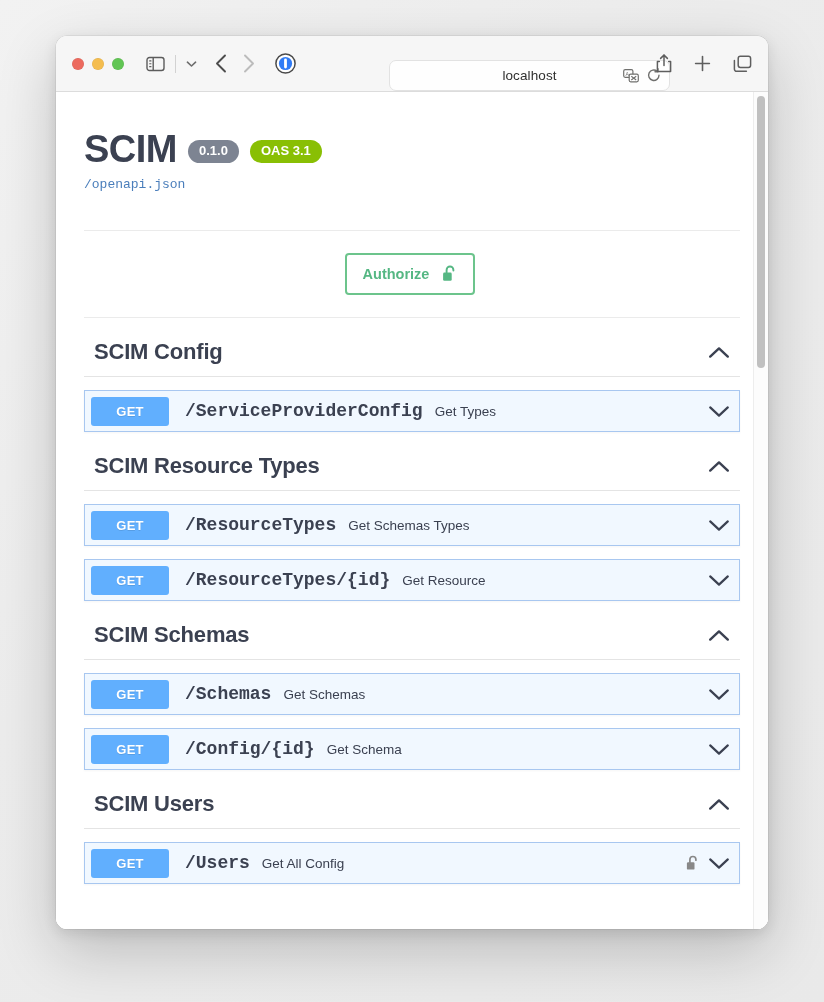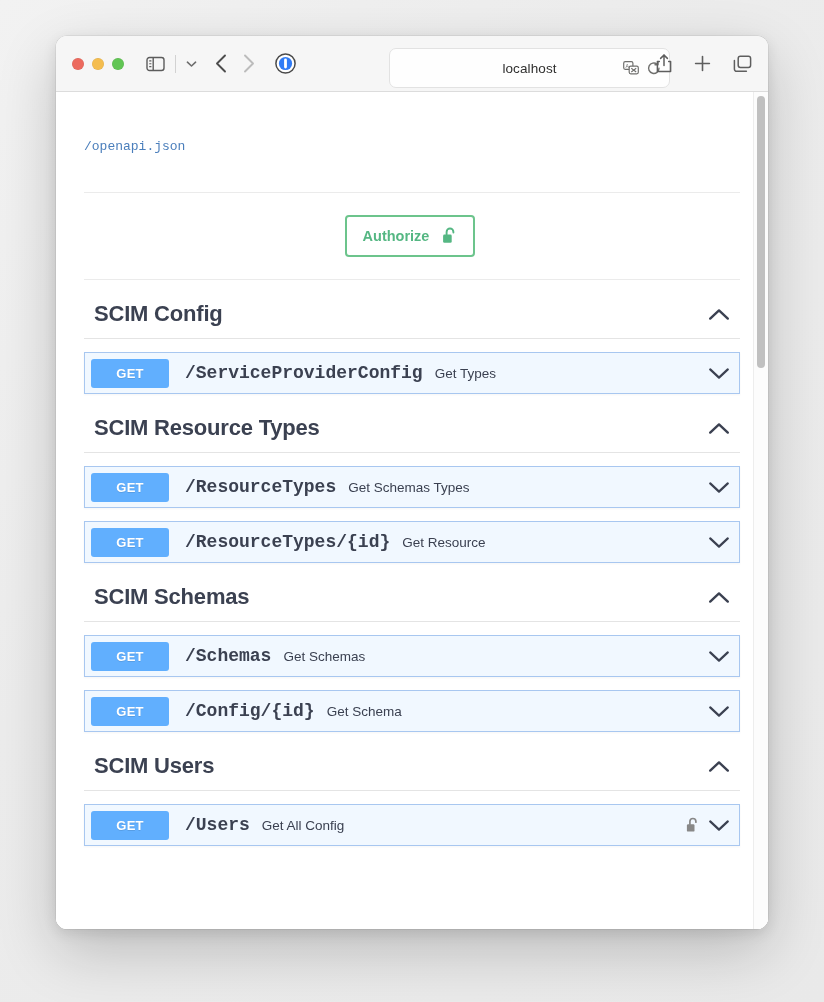--- a/index.html
+++ b/index.html
@@ -91,23 +91,23 @@
   .pw-icon {
     margin-left: 20px;
     width: 21px; height: 21px;
     display: block;
   }
 
   
   .url-bar {
     position: absolute;
     left: 333px;
-    top: 12px;
+    top: 24px;
     width: 281px;
-    height: 40px;
+    height: 31px;
     background: #fefefe;
     border: 1px solid #e2e2e2;
     border-radius: 7px;
     display: flex;
     align-items: center;
     justify-content: center;
     padding: 0 10px;
   }
   .url-text {
     font-size: 13.5px;
@@ -423,20 +423,25 @@
       </span>
     </div>
   </div>
 
   <div class="viewport">
     <div class="page">
       <div class="swagger">
 
         <div class="info-block">
           <div class="info-inner">
+            <div class="title-row">
+              <h1 class="api-title">SCIM</h1>
+              <span class="badge version">0.1.0</span>
+              <span class="badge oas">OAS 3.1</span>
+            </div>
             <a class="spec-link" href="#">/openapi.json</a>
           </div>
         </div>
 
         <div class="auth-wrapper">
           <div class="auth-inner">
             <button class="authorize-btn">
               <span>Authorize</span>
               <span>
                 <svg width="15" height="18" viewBox="0 0 15 18" fill="none">

